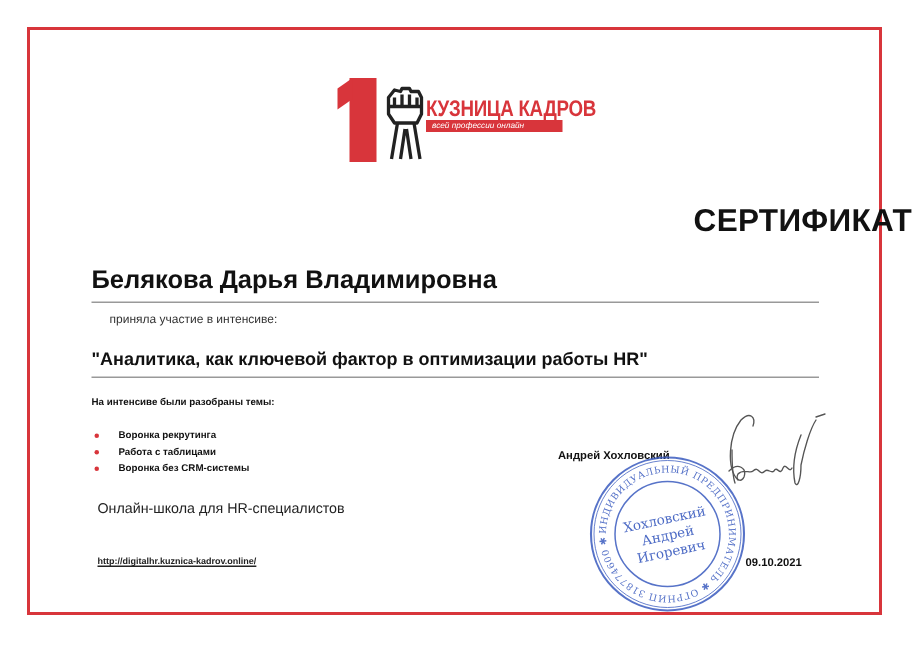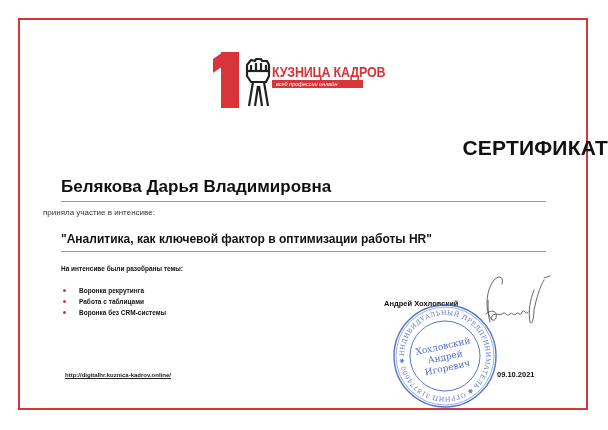--- a/index.html
+++ b/index.html
@@ -1,36 +1,36 @@
 <!DOCTYPE html>
 <html><head>
 <meta charset="utf-8">
 <style>
   html, body { margin: 0; padding: 0; background: #ffffff; }
   body { width: 608px; height: 430px; position: relative; overflow: hidden; font-family: "Liberation Sans", sans-serif; color: #111; }
   .frame { position: absolute; left: 18px; top: 18px; width: 570px; height: 392px; border: 2px solid #d8353b; box-sizing: border-box; }
   .abs { position: absolute; }
-  .logo { left: 220px; top: 50px; width: 150px; height: 62px; }
+  .logo { left: 232px; top: 50px; width: 150px; height: 62px; }
   .logo-one { position: absolute; left: 1px; top: 2px; width: 18px; height: 56px; background: #d8353b; }
   .logo-one:before { content: ""; position: absolute; left: -8px; top: 0; width: 10px; height: 14px; background: #d8353b; transform: skewY(-35deg); transform-origin: right top; }
   .logo-fist { position: absolute; left: 22px; top: 6px; width: 32px; height: 52px; }
   .logo-name { position: absolute; left: 52px; top: 14px; font-weight: bold; font-size: 12.5px; color: #d8353b; letter-spacing: -0.2px; white-space: nowrap; transform: scaleY(1.2); transform-origin: left top; }
   .logo-bar { position: absolute; left: 52px; top: 30px; width: 91px; height: 8px; background: #d8353b; color: #fff; font-size: 5.5px; line-height: 8px; padding-left: 4px; box-sizing: border-box; white-space: nowrap; font-style: italic; }
   .title { left: 0; width: 608px; top: 136px; text-align: right; font-weight: bold; font-size: 21px; letter-spacing: 0.2px; color: #111; }
   .name { left: 61px; top: 177px; font-weight: bold; font-size: 17px; color: #111; text-align: right; }
   .line { position: absolute; height: 1px; background: #999; }
-  .participated { left: 43px; top: 208px; font-size: 8px; color: #333; }
+  .participated { left: 73px; top: 208px; font-size: 8px; color: #333; }
   .course { left: 61px; top: 232px; font-weight: bold; font-size: 12px; color: #111; }
   .topics-label { left: 61px; top: 265px; font-weight: bold; font-size: 6.5px; color: #111; }
   .topics { left: 61px; top: 285px; list-style: none; margin: 0; padding: 0; }
   .topics li { font-weight: bold; font-size: 6.5px; height: 11px; line-height: 11px; position: relative; padding-left: 18px; color: #111; }
   .topics li .dot { position: absolute; left: 2px; top: 4px; width: 3px; height: 3px; border-radius: 50%; background: #d8353b; }
   .info { left: 65px; top: 334px; font-size: 9.5px; line-height: 11.5px; color: #222; }
   .link { left: 65px; top: 372px; font-size: 6px; font-weight: bold; color: #222; text-decoration: underline; }
-  .signer { left: 372px; top: 299px; font-size: 7.5px; font-weight: bold; color: #111; margin-left: 12px; }
+  .signer { left: 372px; top: 299px; font-size: 7.5px; font-weight: bold; color: #111; }
   .signature { left: 478px; top: 272px; width: 80px; height: 55px; }
   .stamp { left: 392px; top: 303px; width: 106px; height: 106px; }
   .date { left: 497px; top: 370px; font-size: 7.5px; font-weight: bold; color: #111; }
 </style>
 </head>
 <body>
 
 <div class="frame"></div>
 
 <div class="abs logo">
@@ -59,20 +59,21 @@
 
 <div class="abs topics-label">На интенсиве были разобраны темы:</div>
 
 <ul class="abs topics">
   <li><span class="dot"></span><span>Воронка рекрутинга</span></li>
   <li><span class="dot"></span><span>Работа с таблицами</span></li>
   <li><span class="dot"></span><span>Воронка без CRM-системы</span></li>
 </ul>
 
 <div class="abs info">
+  <div>Онлайн-школа для HR-специалистов</div>
 </div>
 
 <a class="abs link">http://digitalhr.kuznica-kadrov.online/</a>
 
 <div class="abs signer">Андрей Хохловский</div>
 
 <svg class="abs signature" viewBox="0 0 80 55">
   <g fill="none" stroke="#555" stroke-width="0.9" stroke-linecap="round">
     <path d="M14 48 C 6 40, 8 18, 16 8 C 22 2, 26 6, 24 12"></path>
     <path d="M10 28 C 10 36, 10 44, 12 50"></path>

